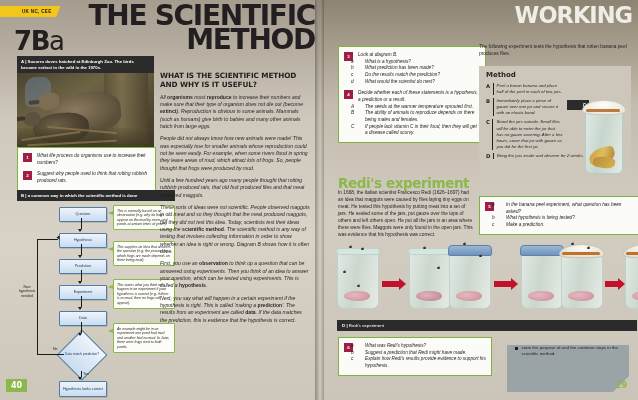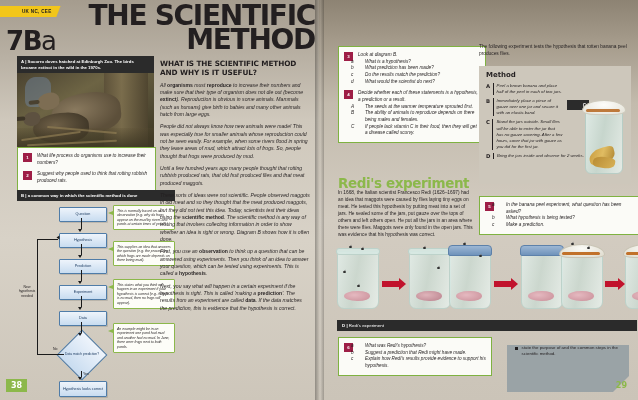--- a/index.html
+++ b/index.html
@@ -18,21 +18,21 @@
     z-index:40;pointer-events:none;}
 
   
   .tag{position:absolute;left:0;top:6px;background:#f2c61a;color:#1b1b1b;
     font-size:4.6px;font-weight:bold;letter-spacing:.3px;padding:3px 9px 3px 22px;
     clip-path:polygon(0 0,100% 0,93% 100%,0 100%);}
   .bigtitle{position:absolute;left:56px;top:4px;right:4px;
     font-family:"DejaVu Sans", sans-serif;font-weight:bold;color:#231f20;
     font-size:28px;line-height:.86;letter-spacing:-1.3px;text-align:right;}
   .bigtitle .l2{display:block;}
-  .unitcode{position:absolute;left:6px;top:26px;font-family:"DejaVu Sans",sans-serif;
+  .unitcode{position:absolute;left:14px;top:26px;font-family:"DejaVu Sans",sans-serif;
     font-weight:bold;font-size:26px;color:#231f20;letter-spacing:-1.4px;}
   .unitcode .a{font-weight:normal;}
 
   
   .figA{position:absolute;left:17px;top:56px;width:137px;}
   .capbar{background:#2b2b2b;color:#fff;font-size:4.3px;line-height:1.42;
     padding:2.5px 4px;font-weight:600;}
   .capbar .lab{font-weight:bold;}
   .photo{height:77px;width:100%;position:relative;overflow:hidden;
     background:linear-gradient(150deg,#4a4230 0%,#6d6444 35%,#514a33 70%,#39331f 100%);}
@@ -88,21 +88,21 @@
   .flabel{position:absolute;font-size:3.5px;color:#231f20;line-height:1.25;text-align:center;}
   .callout{position:absolute;border:1px solid #8cb84b;background:#fdfdf8;
     font-size:3.5px;line-height:1.3;color:#231f20;font-style:italic;padding:2.5px 3px;
     border-radius:1px;}
   .cotail{position:absolute;width:0;height:0;border-top:2px solid transparent;
     border-bottom:2px solid transparent;border-right:5px solid #8cb84b;}
 
   
   .col-mid{position:absolute;left:160px;top:56px;width:150px;}
   h2.sec{font-family:"DejaVu Sans",sans-serif;font-weight:bold;font-size:7.3px;
-    line-height:1.22;color:#231f20;margin:4px 0 4px 0;letter-spacing:-.1px;}
+    line-height:1.22;color:#231f20;margin:16px 0 4px 0;letter-spacing:-.1px;}
   p.body{font-size:5.1px;line-height:1.44;color:#231f20;margin:0 0 5px 0;font-style:italic;}
   p.body b{font-weight:bold;font-style:normal;}
 
   
   .factwrap{position:relative;margin:2px 0 6px 0;}
   .factword{font-family:"DejaVu Sans",sans-serif;font-weight:bold;font-size:13px;
     color:#d8451b;letter-spacing:-.6px;line-height:1;margin-left:-2px;}
   .factbody{position:relative;margin-top:-6px;margin-left:26px;width:118px;
     background:#d8451b;color:#fff;font-size:4.2px;line-height:1.42;font-weight:bold;
     padding:5px 5px 5px 6px;
@@ -307,26 +307,27 @@
       <p class="body">All <b>organisms</b> must <b>reproduce</b> to increase their numbers and make sure that their type of organism does not die out (become <b>extinct</b>). Reproduction is obvious in some animals. Mammals (such as humans) give birth to babies and many other animals hatch from large eggs.</p>
       <p class="body">People did not always know how new animals were made! This was especially true for smaller animals whose reproduction could not be seen easily. For example, when some rivers flood in spring they leave areas of mud, which attract lots of frogs. So, people thought that frogs were produced by mud.</p>
       <p class="body">Until a few hundred years ago many people thought that rotting rubbish produced rats, that old fruit produced flies and that meat produced maggots.</p>
 
 
       <p class="body">These sorts of ideas were not scientific. People observed maggots in old meat and so they thought that the meat produced maggots, but they did not test this idea. Today, scientists test their ideas using the <b>scientific method</b>. The scientific method is any way of testing that involves collecting information in order to show whether an idea is right or wrong. Diagram B shows how it is often done.</p>
       <p class="body">First, you use an <b>observation</b> to think up a question that can be answered using experiments. Then you think of an idea to answer your question, which can be tested using experiments. This is called a <b>hypothesis</b>.</p>
       <p class="body">Next, you say what will happen in a certain experiment if the hypothesis is right. This is called 'making a <b>prediction</b>'. The results from an experiment are called <b>data</b>. If the data matches the prediction, this is evidence that the hypothesis is correct.</p>
     </div>
 
-    <div class="pgnum left">38</div>
+    <div class="pgnum left">40</div>
   </div>
 
   <div class="page page-right">
 
     <div class="wstitle">
+      <span>WORKING</span>
     </div>
 
     <div class="qbox qboxB">
       <div class="qrow">
         <div class="qnum">3</div>
         <div class="qtext">
           <span>Look at diagram B.</span>
           <span class="sub"><b>a</b><span>What is a hypothesis?</span></span>
           <span class="sub"><b>b</b><span>What prediction has been made?</span></span>
           <span class="sub"><b>c</b><span>Do the results match the prediction?</span></span>

